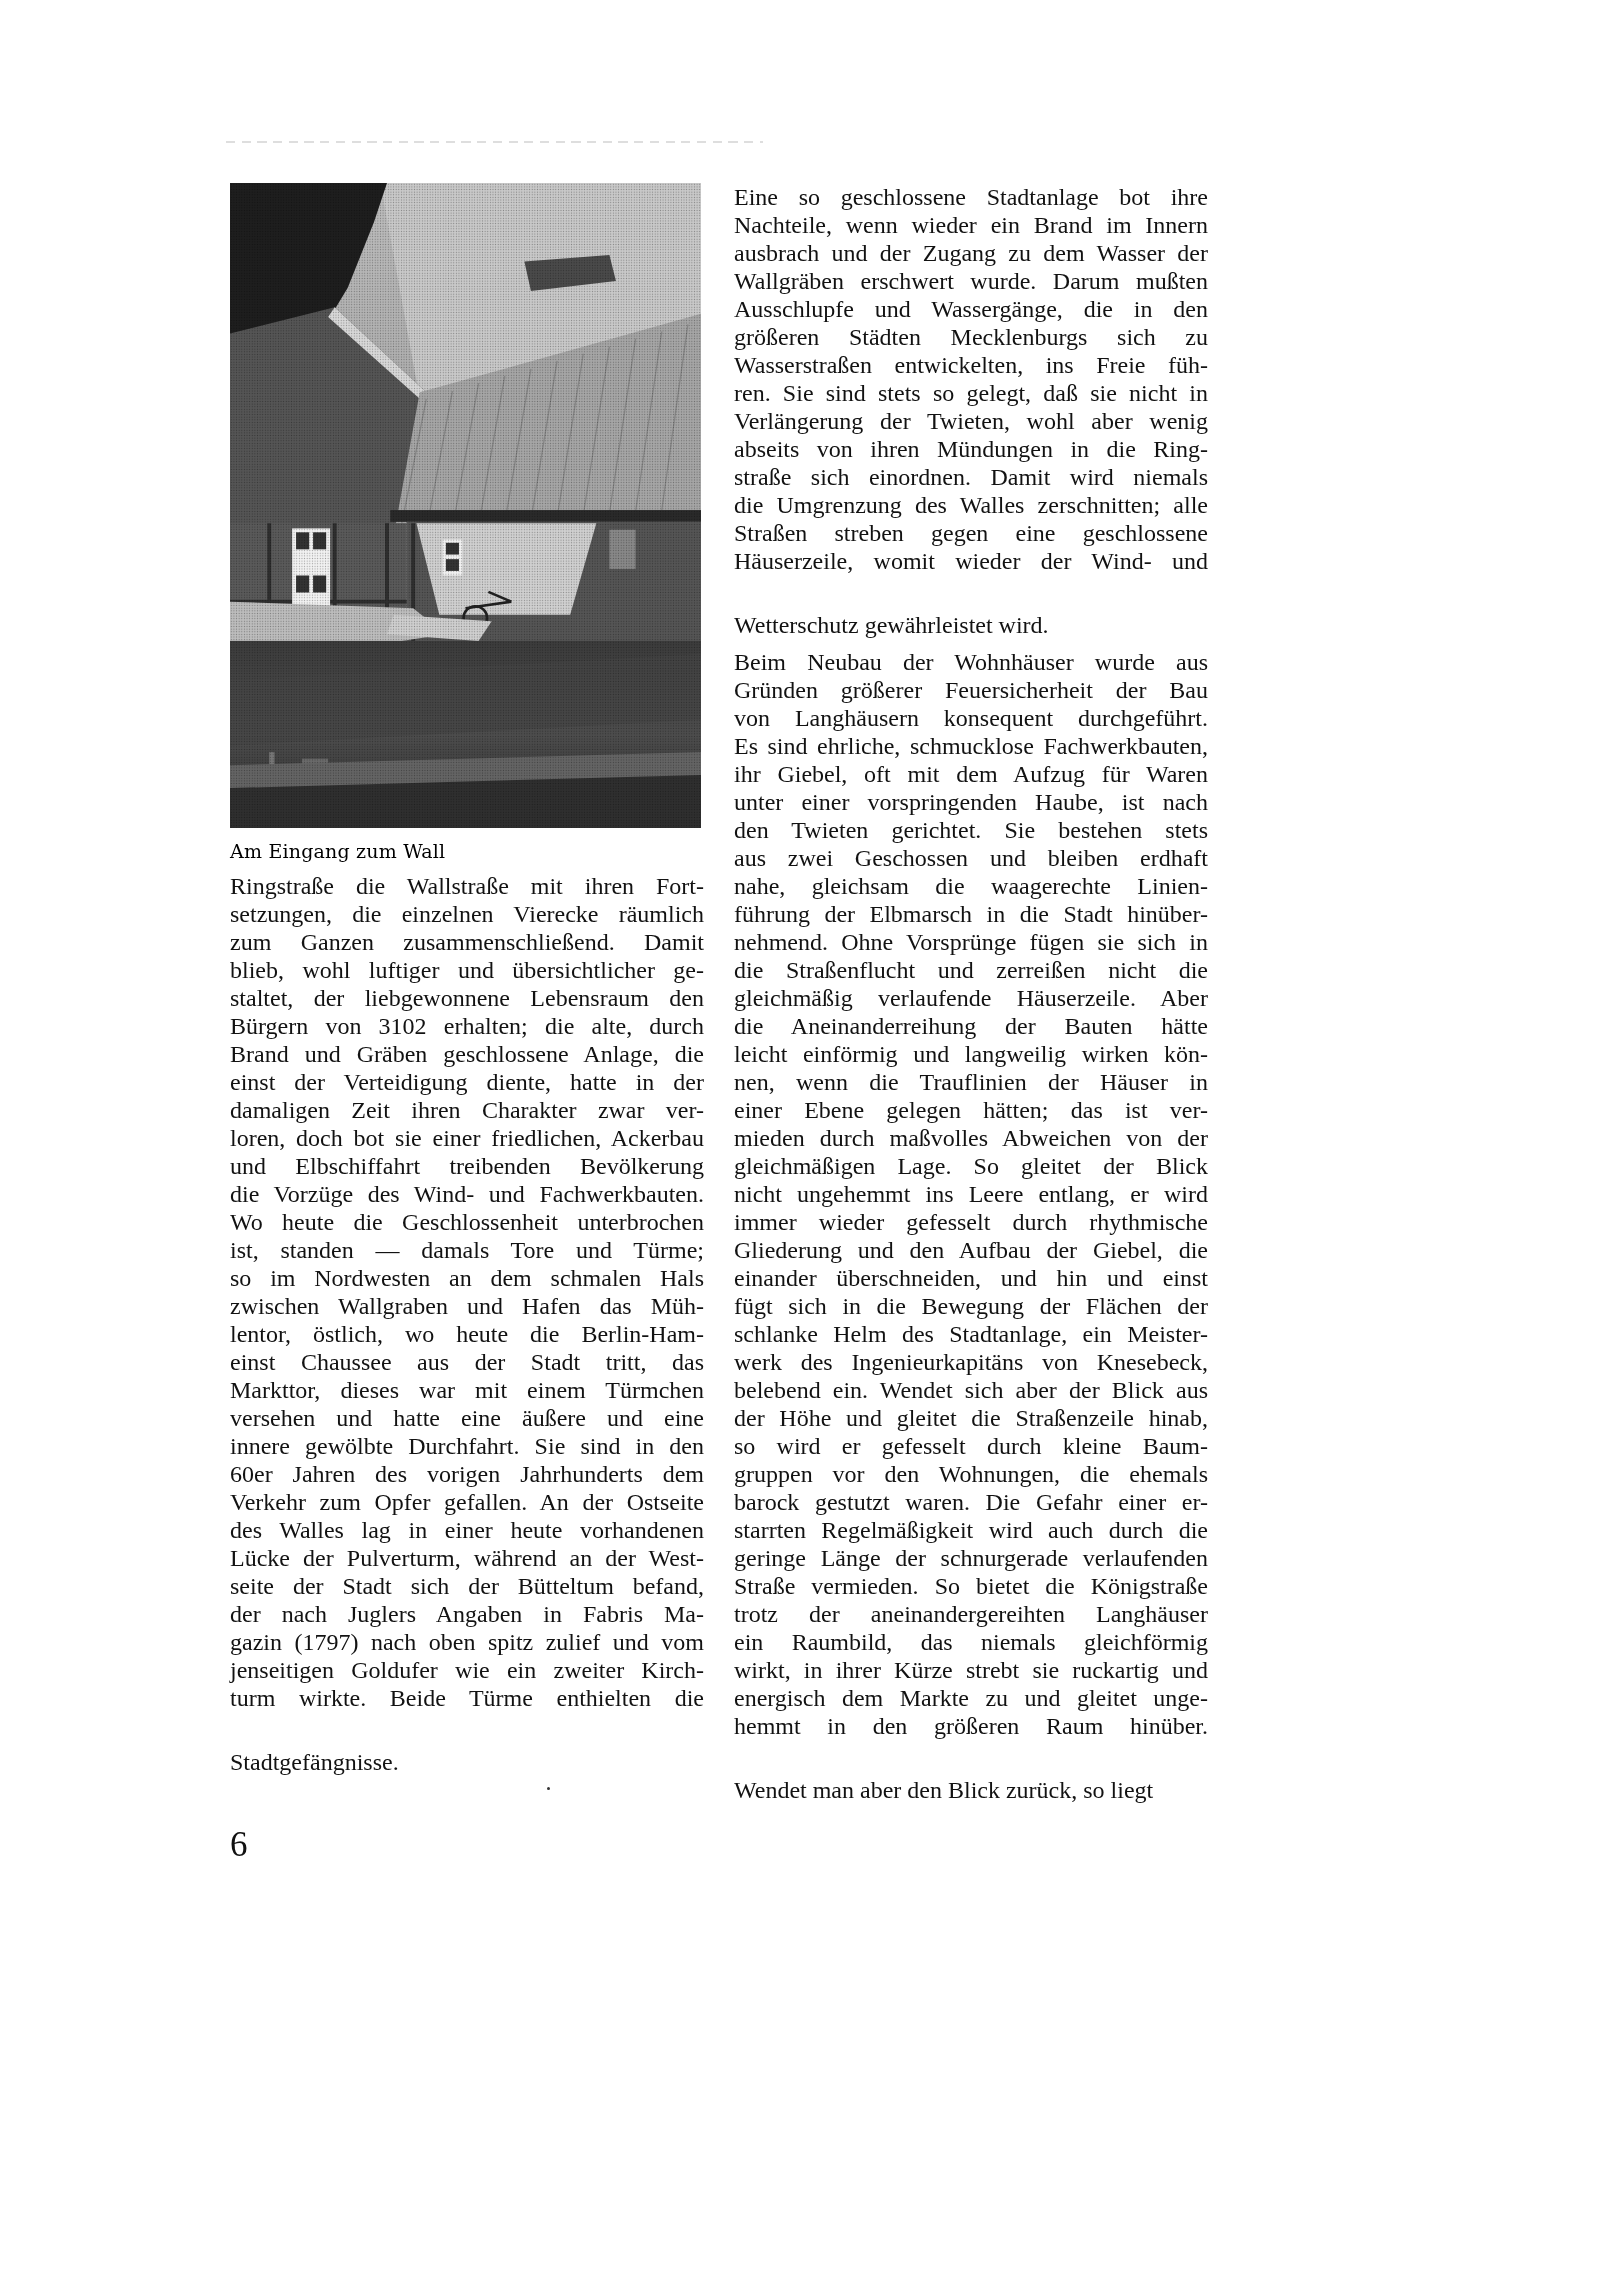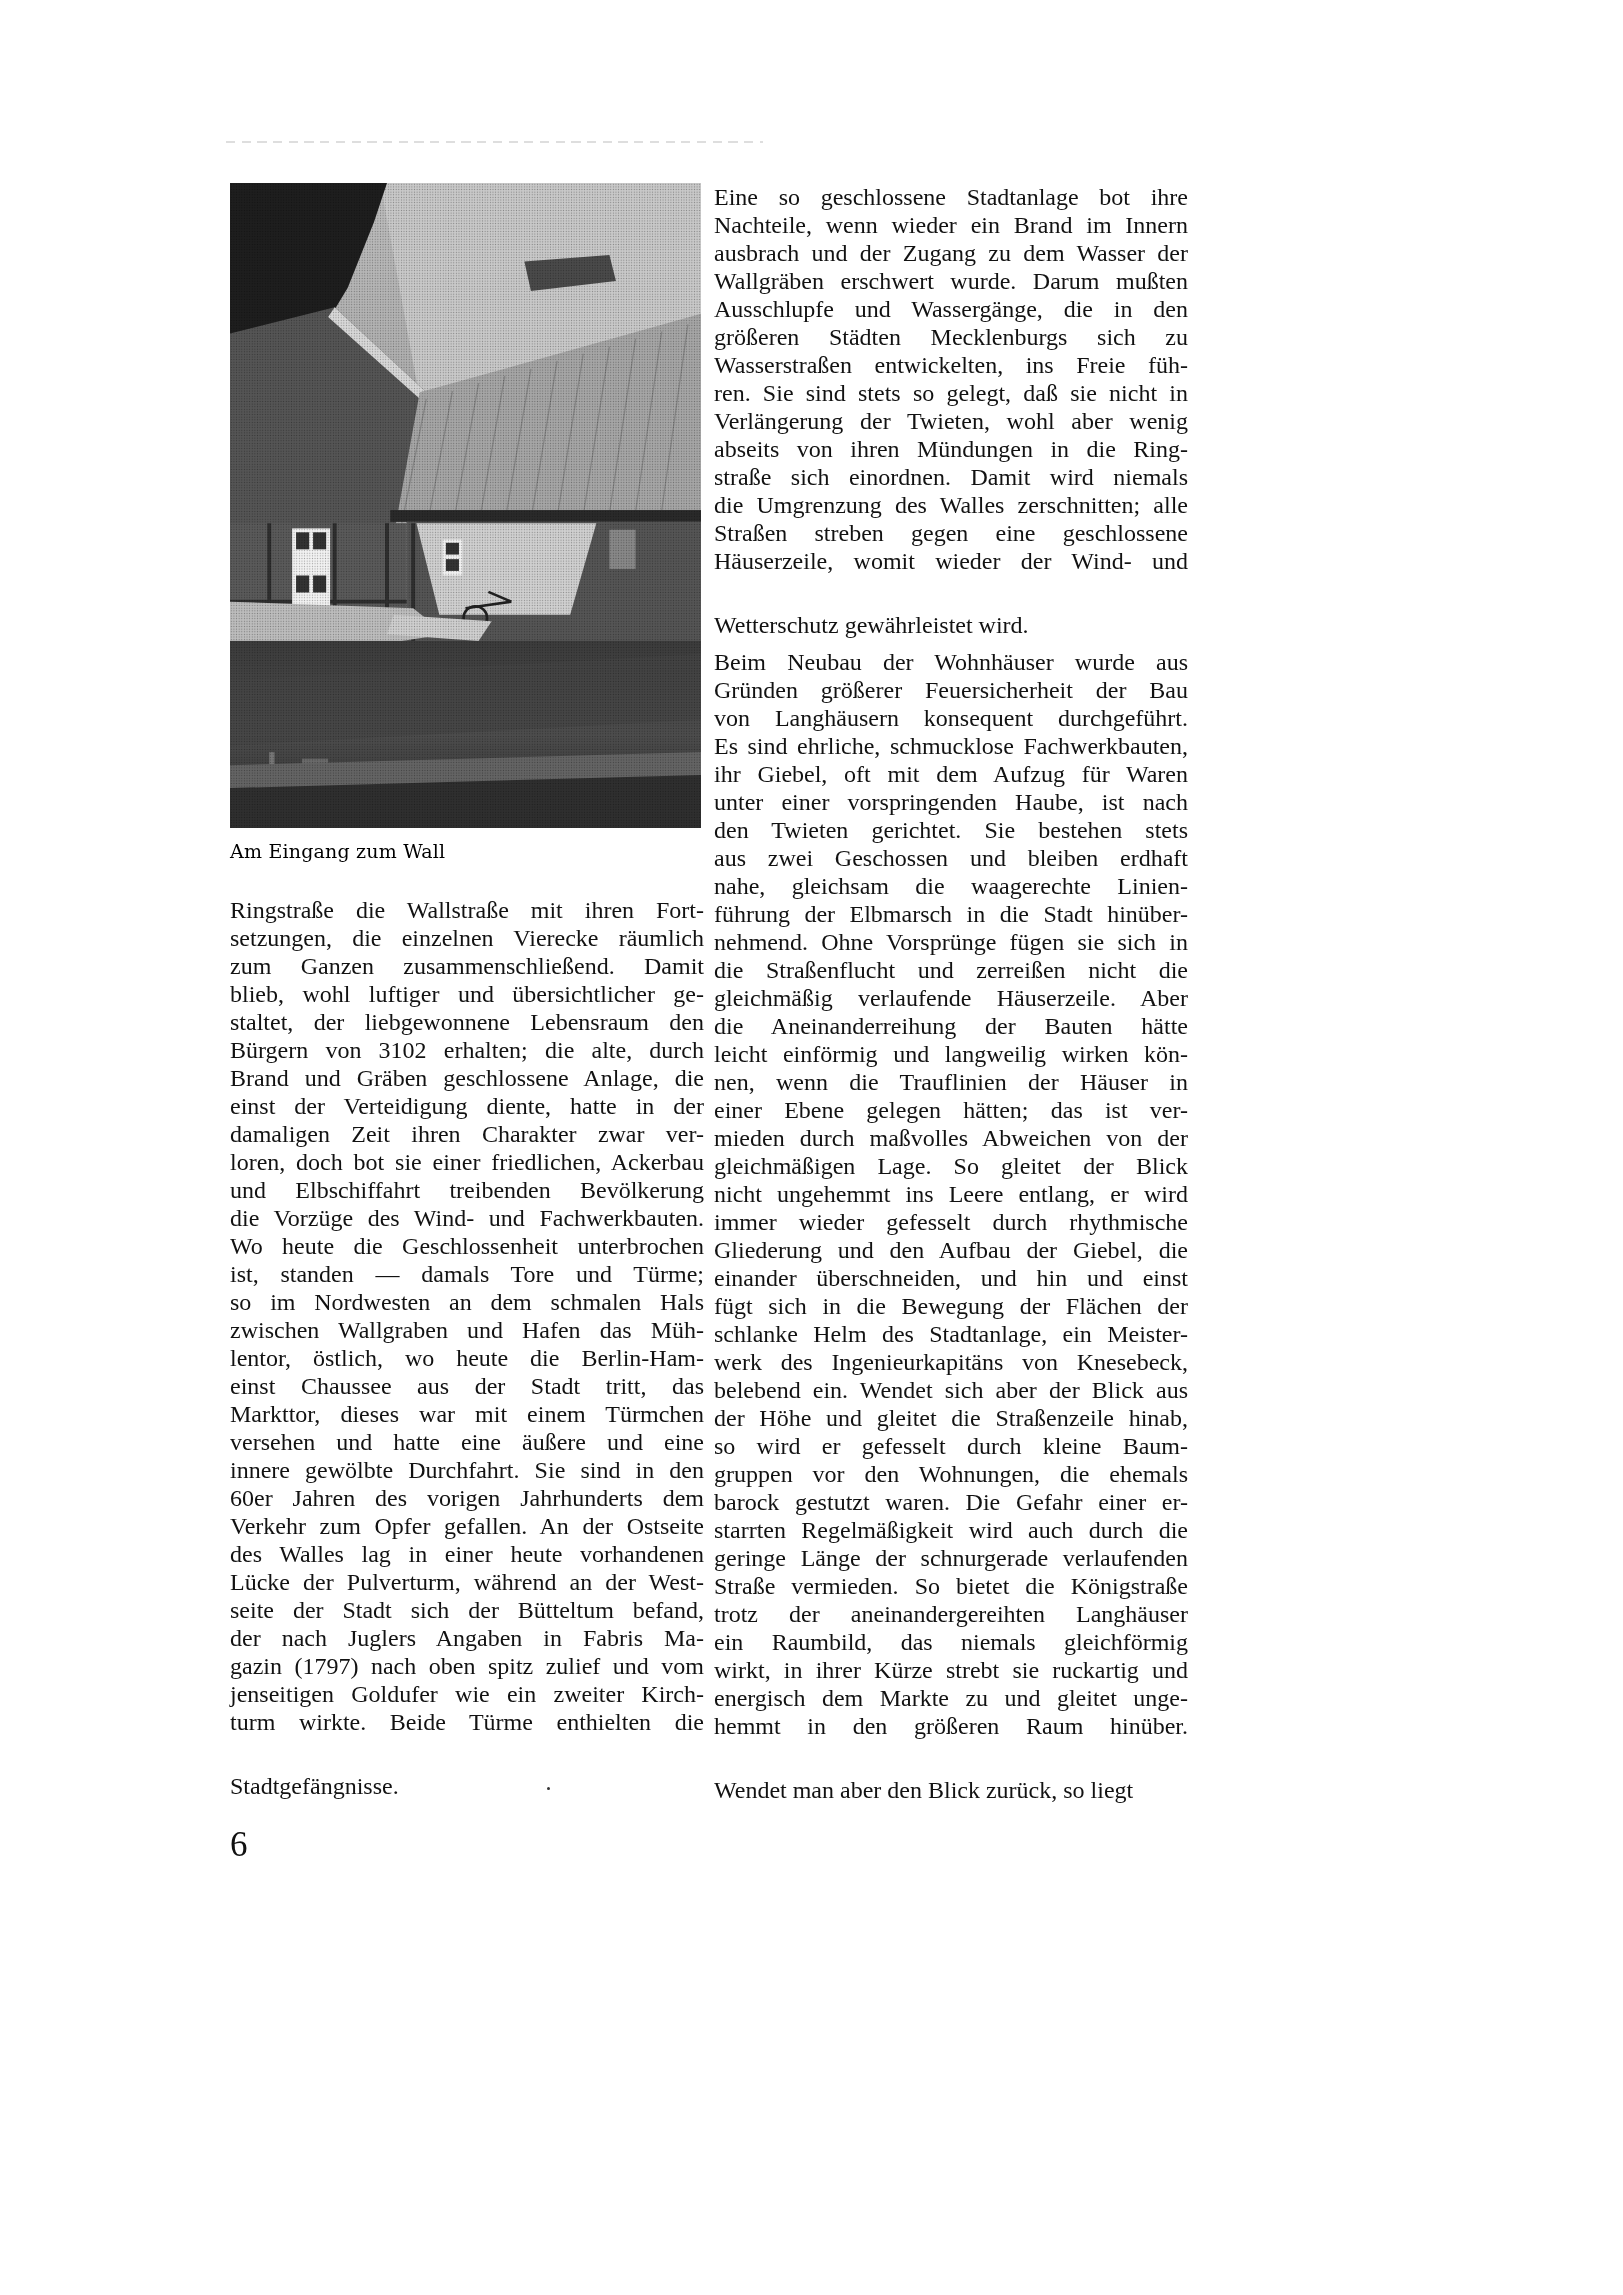--- a/index.html
+++ b/index.html
@@ -28,22 +28,22 @@
   }
   .column {
     position: absolute;
     font-family: "Liberation Serif", serif;
     font-size: 24px;
     line-height: 28px;
     text-align: justify;
     color: #121212;
   }
   .column p { margin: 0; text-align: justify; text-align-last: left; }
-  .col-left  { left: 230px;  top: 896px; width: 474px; }
-  .col-right { left: 714px; top: 183px;  width: 474px; }
+  .col-left  { left: 230px;  top: 872px; width: 474px; }
+  .col-right { left: 734px; top: 183px;  width: 474px; }
   .col-right p + p { margin-top: 9.2px; }
   .line { display: block; text-align: justify; text-align-last: justify; white-space: nowrap; }
   .line.last { text-align-last: left; margin-top: 36px; }
   .page-number {
     position: absolute; left: 230px; top: 1825px;
     font-family: "Liberation Serif", serif; font-size: 35px; color: #111;
   }
   .speck { position: absolute; width: 3.3px; height: 3.3px; background: #333; border-radius: 50%; }
 </style>
 </head>

